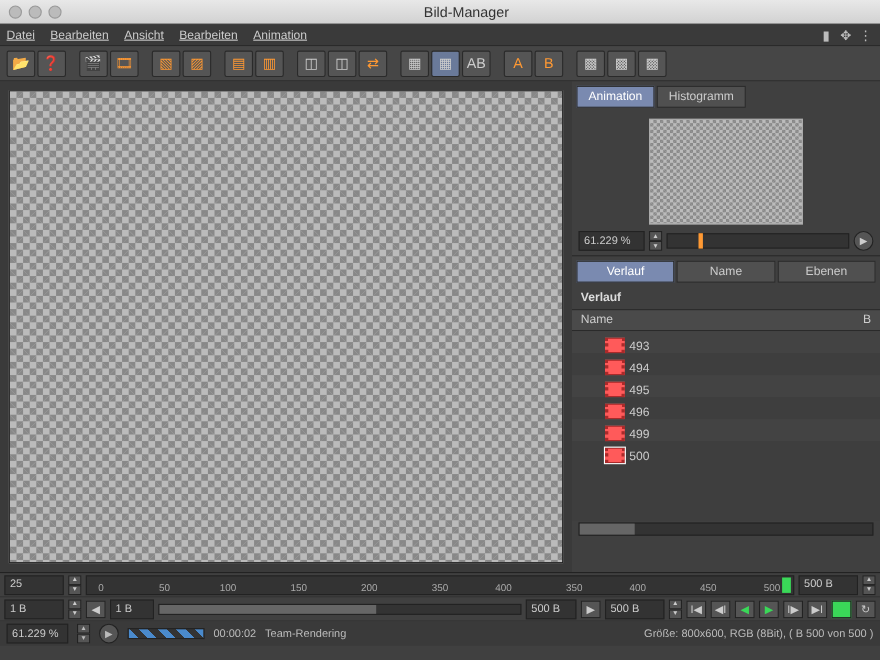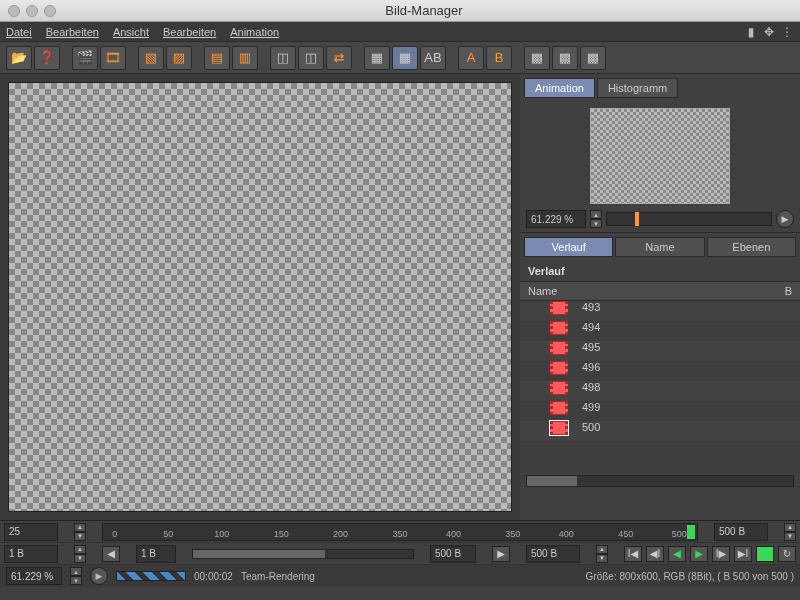--- a/index.html
+++ b/index.html
@@ -61,30 +61,30 @@
 .zoom-slider .handle { position: absolute; left: 28px; top: -1px; width: 4px; height: 14px; background: #ff9933; }
 .round-btn { width: 18px; height: 18px; border-radius: 50%; background: #555; border: 1px solid #222; display: flex; align-items: center; justify-content: center; font-size: 9px; }
 
 .tabs-row.mid .tab { flex: 1; text-align: center; }
 .tabs-row.bot { padding-top: 0; }
 
 .panel-header { padding: 4px 8px; font-weight: bold; color: #ddd; }
 .list-header { display: flex; background: #4a4a4a; border-top: 1px solid #2a2a2a; border-bottom: 1px solid #2a2a2a; padding: 3px 8px; }
 .list-header .col1 { flex: 1; }
 .history-list { height: 172px; overflow: hidden; background: #3e3e3e; }
-.history-row { display: flex; align-items: flex-start; height: 20px; padding-left: 30px; gap: 14px; }
+.history-row { display: flex; align-items: flex-end; height: 20px; padding-left: 30px; gap: 4px; }
 .history-row:nth-child(odd) { background: #434343; }
 .row-ico { width: 18px; height: 14px; background: #ff5a5a; border: 1px solid #aa2a2a; border-left: 3px dotted #aa2a2a; border-right: 3px dotted #aa2a2a; }
 .history-row.current .row-ico { outline: 1px solid #fff; }
 .hscroll { height: 12px; background: #333; border: 1px solid #222; margin: 2px 6px 4px; position: relative; }
 .hscroll .thumb { position: absolute; left: 0; width: 50px; height: 100%; background: #666; }
 
 
 .timeline { background: #404040; border-top: 1px solid #222; }
-.tl-row { display: flex; align-items: center; height: 22px; padding: 0 4px; gap: 16px; border-bottom: 1px solid #333; }
+.tl-row { display: flex; align-items: center; height: 22px; padding: 0 4px; gap: 4px; border-bottom: 1px solid #333; }
 .num-field { width: 54px; height: 18px; background: #333; border: 1px solid #222; color: #ccc; font-size: 10px; padding: 0 4px; display: flex; align-items: center; }
 .ruler { flex: 1; height: 18px; background: #333; border: 1px solid #222; position: relative; font-size: 9px; color: #aaa; display:flex; align-items:flex-start; overflow:hidden; }
 .ruler .ticklbl { position: absolute; top: 5px; transform: translateX(-50%); }
 .ruler .marker { position: absolute; right: 2px; top: 1px; width: 8px; height: 14px; background: #3ad858; }
 .playback { display: flex; gap: 4px; }
 .pb-btn { width: 18px; height: 16px; background: #555; border: 1px solid #222; display: flex; align-items: center; justify-content: center; font-size: 10px; color: #ccc; }
 .pb-btn.green { color: #3ad858; }
 .tl-row2 .slider-track { flex: 1; height: 10px; background: #333; border: 1px solid #222; position: relative; }
 .tl-row2 .slider-track .thumb { position: absolute; left: 0; width: 60%; height: 100%; background: #666; }
 
@@ -203,24 +203,20 @@
           <div class="row-ico"></div>
           <span>494</span>
         </div>
       <div class="history-row">
           <div class="row-ico"></div>
           <span>495</span>
         </div>
       <div class="history-row">
           <div class="row-ico"></div>
           <span>496</span>
-        </div>
-      <div class="history-row">
-          <div class="row-ico"></div>
-          <span>498</span>
         </div>
       <div class="history-row">
           <div class="row-ico"></div>
           <span>499</span>
         </div>
       <div class="history-row current">
           <div class="row-ico"></div>
           <span>500</span>
         </div>
     </div>

